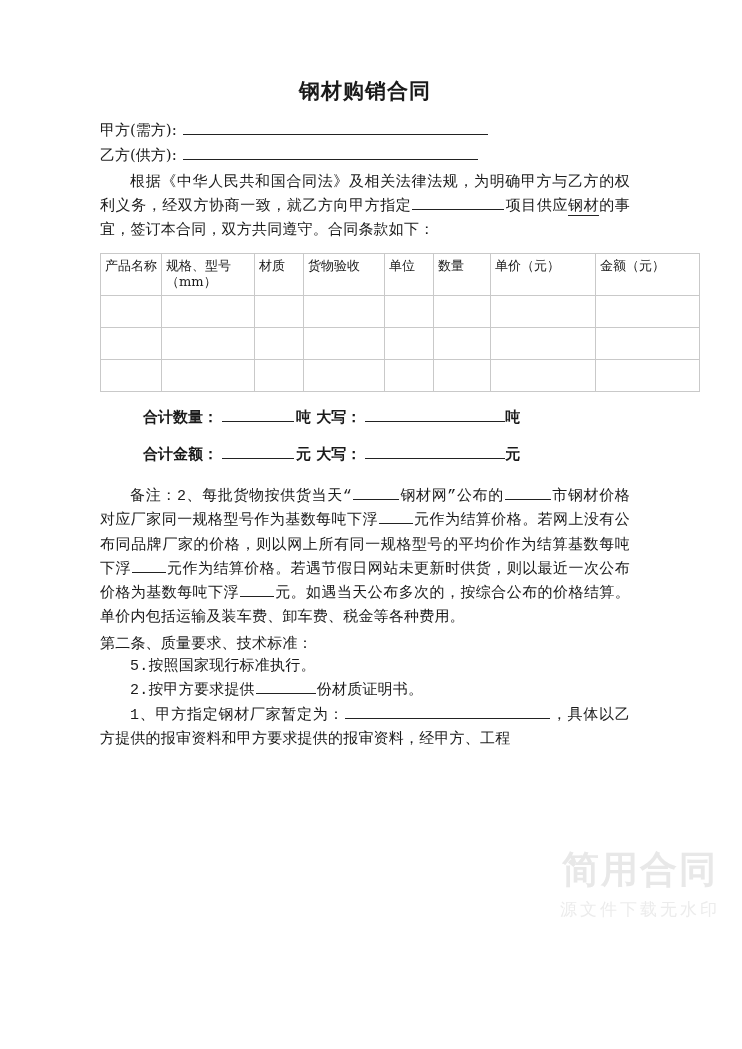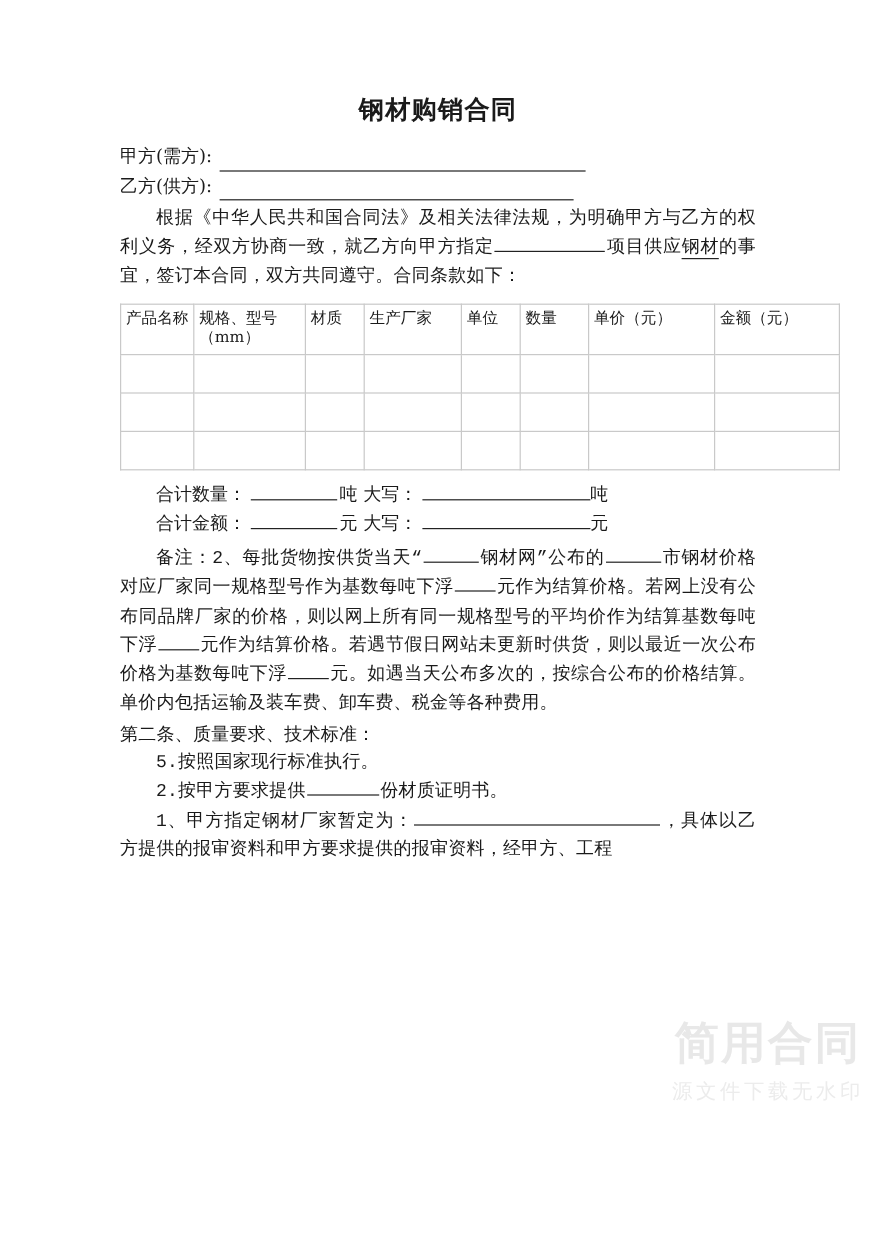--- a/index.html
+++ b/index.html
@@ -38,21 +38,21 @@
     margin: 0 0 14px 0;
     line-height: 1.3;
     font-family: "DejaVu Sans", "Liberation Sans", sans-serif;
   }
   
   .party-line {
     font-size: 15px;
     line-height: 1.55;
     margin: 0 0 1px 0;
     display: flex;
-    align-items: flex-end;
+    align-items: flex-start;
     white-space: nowrap;
   }
   .party-label { flex: 0 0 auto; }
   .party-blank {
     flex: 0 0 auto;
     border-bottom: 1.3px solid #222;
     height: 15px;
     margin-left: 6px;
   }
   .party-blank.w1 { width: 305px; }
@@ -108,23 +108,24 @@
   .c3 { width: 72px; }
   .c4 { width: 40px; }
   .c5 { width: 48px; }
   .c6 { width: 96px; }
   .c7 { width: 95px; }
 
   
   .total-line {
     font-size: 15px;
     line-height: 1.6;
-    margin: 0;
+    margin: 13px;
     padding-left: 2em;
     white-space: nowrap;
+    font-weight: bold;
   }
   .tb { display: inline-block; border-bottom: 1.2px solid #222; height: 14px; vertical-align: baseline; }
   .tb-a { width: 72px; margin: 0 2px 0 4px; }
   .tb-b { width: 140px; margin: 0 0 0 4px; }
 
   .sp-6 { height: 6px; }
   .sp-3 { height: 3px; }
 
   
   .watermark {
@@ -182,21 +183,21 @@
 
     <p class="body indent"><span>根据《中华人民共和国合同法》及相关法律法规，为明确甲方与乙方的权利义务，经双方协商一致，就乙方向甲方指定</span><span class="blank bk-lg"></span><span>项目供应</span><span class="u-word">钢材</span><span>的事宜，签订本合同，双方共同遵守。合同条款如下：</span></p>
 
 
     <table class="goods">
       <thead>
         <tr>
           <th class="c0">产品名称</th>
           <th class="c1">规格、型号（mm）</th>
           <th class="c2">材质</th>
-          <th class="c3">生产厂家</th>
+          <th class="c3">货物验收</th>
           <th class="c4">单位</th>
           <th class="c5">数量</th>
           <th class="c6">单价（元）</th>
           <th class="c7">金额（元）</th>
         </tr>
       </thead>
       <tbody>
         <tr class="data-row">
           <td></td>
           <td></td>

